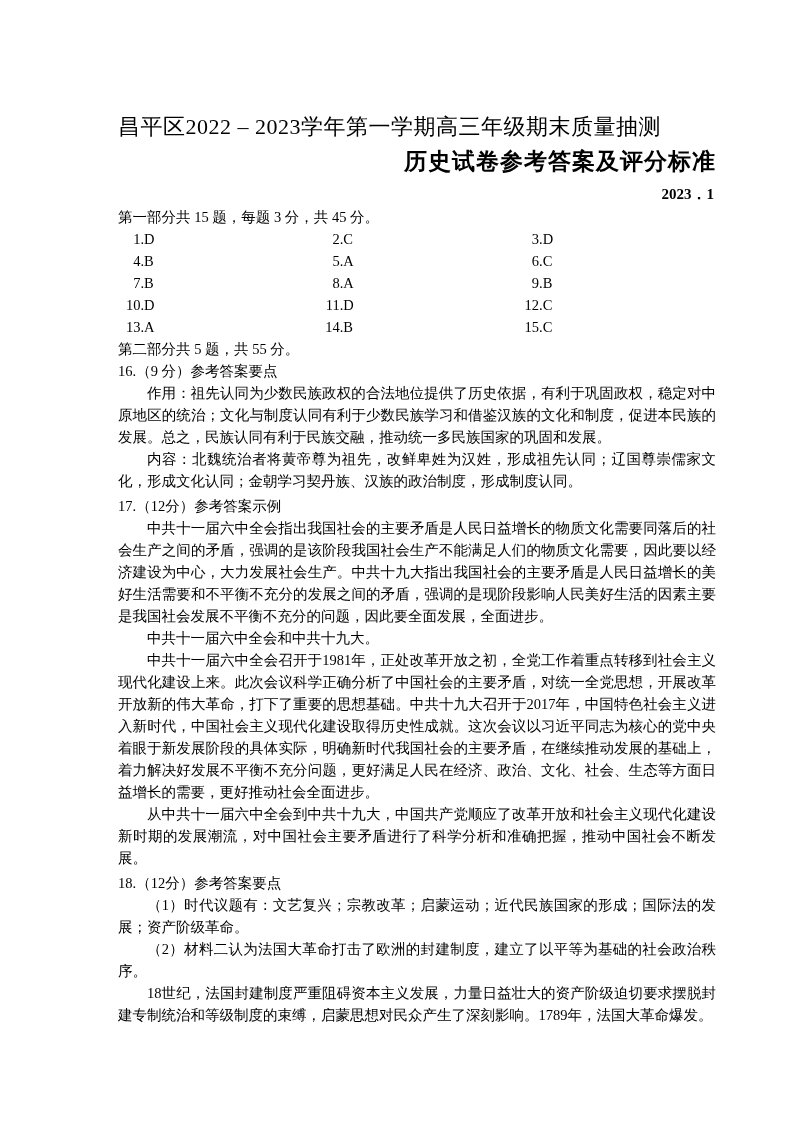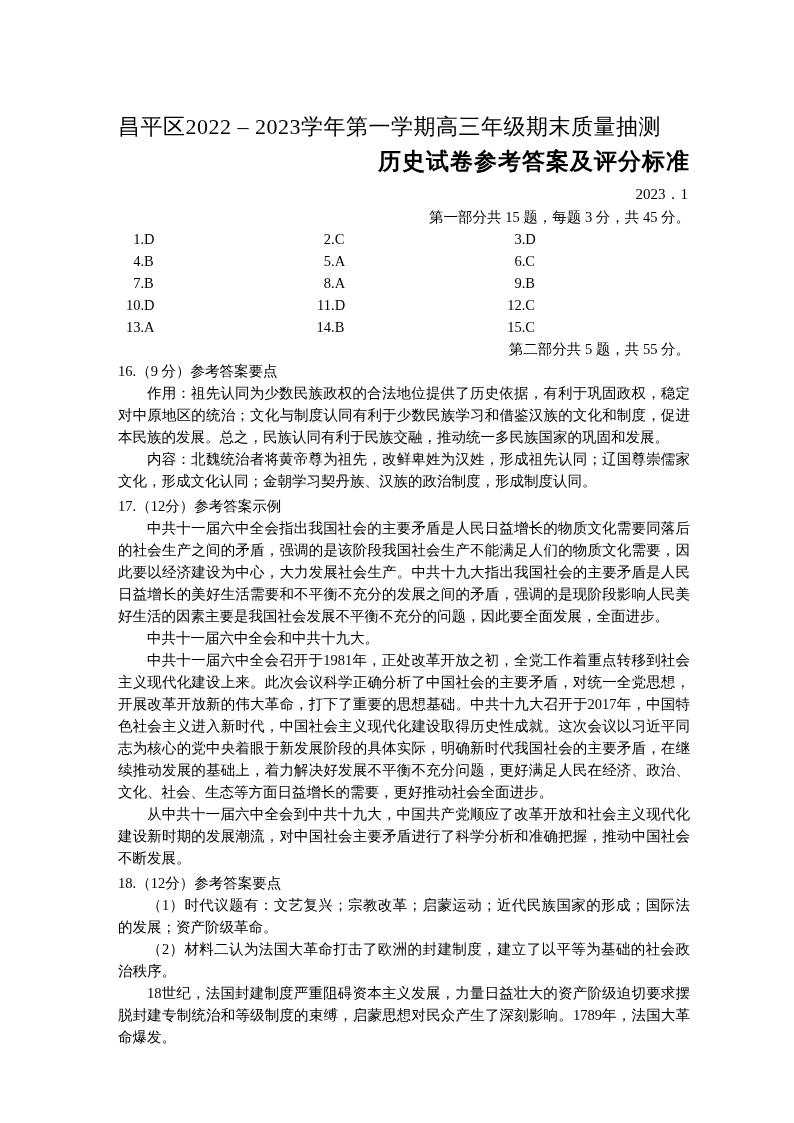--- a/index.html
+++ b/index.html
@@ -4,21 +4,21 @@
 <style>
   html, body { margin: 0; padding: 0; background: #ffffff; }
   .page {
     position: relative;
     width: 794px;
     height: 1123px;
     margin: 0 auto;
     background: #ffffff;
     color: #000000;
     box-sizing: border-box;
-    padding: 112px 104px 0 118px;
+    padding: 112px 78px 0 118px;
     font-family: "Liberation Serif", "DejaVu Serif", serif;
     font-size: 14.5px;
     line-height: 22px;
     overflow: hidden;
   }
   .doc-title {
     margin: 0;
     font-size: 22px;
     font-weight: 400;
     line-height: 30px;
@@ -29,26 +29,26 @@
     margin: 4px 0 0 0;
     font-size: 23px;
     font-weight: 700;
     text-align: right;
     line-height: 30px;
     font-family: "Liberation Sans", "DejaVu Sans", sans-serif;
     letter-spacing: 1px;
   }
   .doc-date {
     text-align: right;
-    font-weight: 400;
+    font-weight: 700;
     font-size: 15px;
     line-height: 20px;
     margin: 8px 2px 2px 0;
   }
-  .part-heading { margin: 0; text-align: right; }
+  .part-heading { margin: 0; }
   .answer-grid {
     display: grid;
     grid-template-columns: repeat(3, 1fr);
   }
   .answer-cell { height: 22px; white-space: nowrap; }
   .answer-num {
     display: inline-block;
     width: 26px;
     text-align: right;
   }

